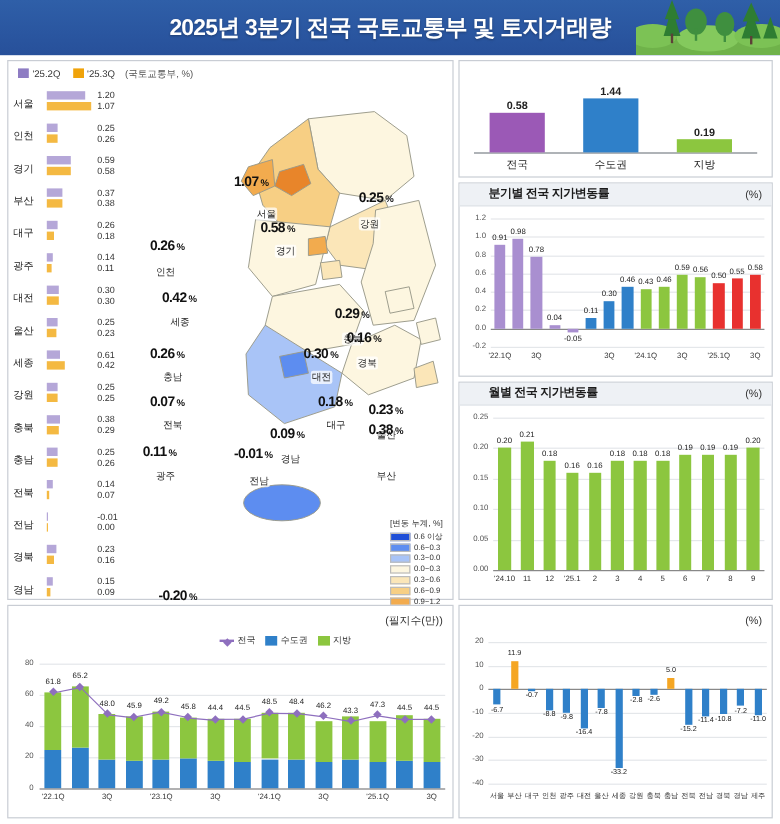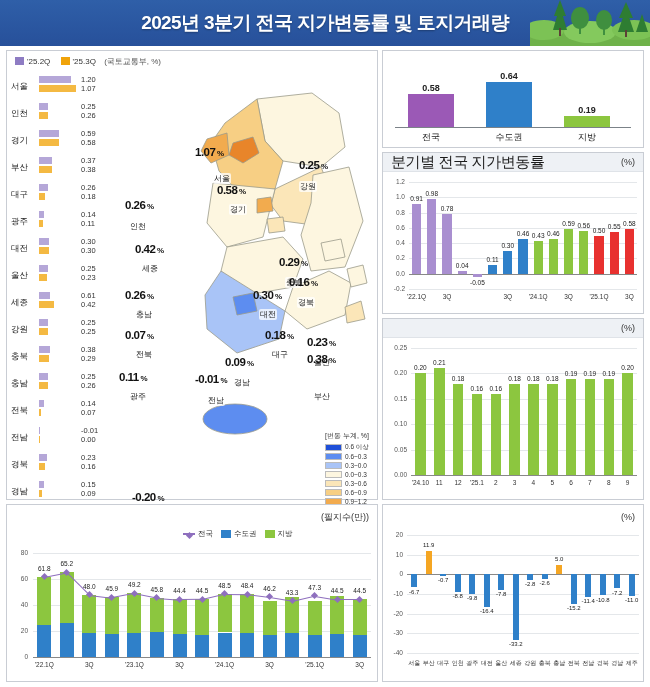--- a/index.html
+++ b/index.html
@@ -40,21 +40,21 @@
     text-shadow: 0 1px 2px rgba(0,0,0,.3);
   }
   .header .trees { position:absolute; right:0; top:0; width:120px; height:46px; }
 
   
   .panel {
     position:absolute; border:1px solid #c9cdd4; background:#fff;
   }
   .panel-title {
     position:absolute; left:0; top:0; height:18px; line-height:18px;
-    padding-left:8px; font-size:15px; font-weight:normal; color:#1b1b1b;
+    padding-left:24px; font-size:10px; font-weight:bold; color:#1b1b1b;
     letter-spacing:-0.4px;
   }
   .panel-unit {
     position:absolute; right:8px; top:0; height:18px; line-height:18px;
     font-size:9px; color:#333;
   }
   .title-bar {
     position:absolute; left:0; top:0; right:0; height:19px;
     background:#eef1f5; border-bottom:1px solid #dfe3e8;
   }
@@ -116,21 +116,21 @@
   .legend-inline .lkline::after{ content:""; position:absolute; left:4px; top:-2.5px; width:5px; height:5px; background:#8e6fbe; transform:rotate(45deg); }
 
   .pt { position:absolute; width:5px; height:5px; background:#8e6fbe; transform:rotate(45deg); }
   .seg { position:absolute; height:0; border-top:1.4px solid #8e6fbe; transform-origin:0 0; }
   .ptlab { position:absolute; font-size:6.5px; color:#222; text-align:center; white-space:nowrap; }
 </style>
 </head>
 <body>
 
 <div class="header">
-  <h1>2025년 3분기 전국 지가변동률 및 토지거래량</h1>
+  <h1>2025년 3분기 전국 국토교통부 및 토지거래량</h1>
   <svg class="trees" viewBox="0 0 120 46">
     <rect x="0" y="30" width="120" height="16" fill="#6fb24a"></rect>
     <ellipse cx="14" cy="30" rx="20" ry="10" fill="#7cc255"></ellipse>
     <ellipse cx="60" cy="32" rx="26" ry="11" fill="#84c95d"></ellipse>
     <ellipse cx="104" cy="30" rx="22" ry="10" fill="#7cc255"></ellipse>
     <g fill="#2e7d32">
       <polygon points="30,6 37,30 23,30"></polygon>
       <polygon points="30,0 36,16 24,16"></polygon>
       <polygon points="96,8 104,32 88,32"></polygon>
       <polygon points="96,2 103,18 89,18"></polygon>
@@ -462,21 +462,21 @@
     </div>
 </div>
 
 <div class="panel" id="p-top">
   <div id="top-chart" style="position:absolute; inset:0;">
       <div class="baseline" style="left:12px; right:12px; top:76px; background:#7b8288;"></div>
       <div style="position:absolute; left:25px; top:43.03157894736842px; width:46px; height:32.96842105263158px; background:#9b59b6;"></div>
       <div class="bar-val" style="left:24px; top:32.03157894736842px; width:48px; font-size:9px; font-weight:bold;">0.58</div>
       <div class="cat-lab" style="left:18px; top:80px; width:60px; font-size:9px;">전국</div>
       <div style="position:absolute; left:103px; top:30.526315789473678px; width:46px; height:45.47368421052632px; background:#2f80c9;"></div>
-      <div class="bar-val" style="left:102px; top:19.526315789473678px; width:48px; font-size:9px; font-weight:bold;">0.64</div>
+      <div class="bar-val" style="left:102px; top:19.526315789473678px; width:48px; font-size:9px; font-weight:bold;">1.44</div>
       <div class="cat-lab" style="left:96px; top:80px; width:60px; font-size:9px;">수도권</div>
       <div style="position:absolute; left:181px; top:65.2px; width:46px; height:10.8px; background:#8cc63f;"></div>
       <div class="bar-val" style="left:180px; top:54.2px; width:48px; font-size:9px; font-weight:bold;">0.19</div>
       <div class="cat-lab" style="left:174px; top:80px; width:60px; font-size:9px;">지방</div>
     </div>
 </div>
 
 <div class="panel" id="p-q">
   <div class="title-bar"></div>
   <div class="panel-title">분기별 전국 지가변동률</div>
@@ -534,20 +534,21 @@
       <div class="xlab" style="left:106.8px; top:121px; width:36px;">3Q</div>
       <div class="xlab" style="left:137.2px; top:121px; width:36px;">'24.1Q</div>
       <div class="xlab" style="left:167.6px; top:121px; width:36px;">3Q</div>
       <div class="xlab" style="left:198.0px; top:121px; width:36px;">'25.1Q</div>
       <div class="xlab" style="left:228.4px; top:121px; width:36px;">3Q</div>
     </div>
 </div>
 
 <div class="panel" id="p-m">
   <div class="title-bar"></div>
+  <div class="panel-title">월별 전국 지가변동률</div>
   <div class="panel-unit">(%)</div>
   <div id="m-chart" style="position:absolute; left:0; top:19px; right:0; bottom:0;">
       <div class="gridline" style="left:28px; width:226px; top:137.0px;"></div>
       <div class="tick-lab" style="left:0; width:24px; top:133.0px;">0.00</div>
       <div class="gridline" style="left:28px; width:226px; top:111.6px;"></div>
       <div class="tick-lab" style="left:0; width:24px; top:107.6px;">0.05</div>
       <div class="gridline" style="left:28px; width:226px; top:86.2px;"></div>
       <div class="tick-lab" style="left:0; width:24px; top:82.2px;">0.10</div>
       <div class="gridline" style="left:28px; width:226px; top:60.8px;"></div>
       <div class="tick-lab" style="left:0; width:24px; top:56.8px;">0.15</div>

